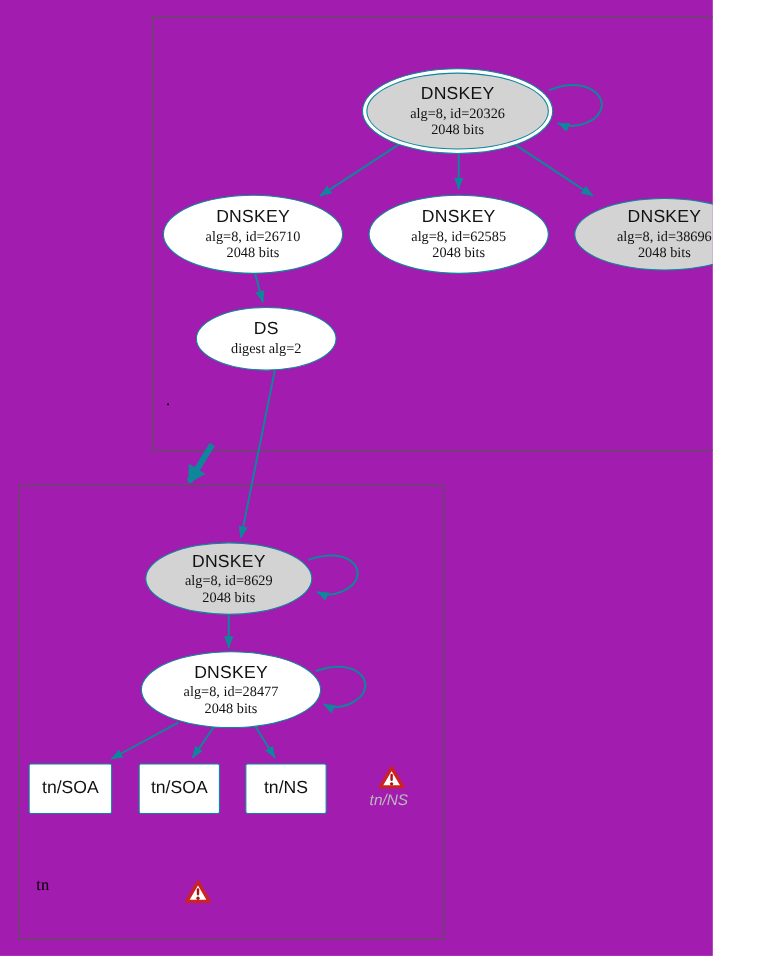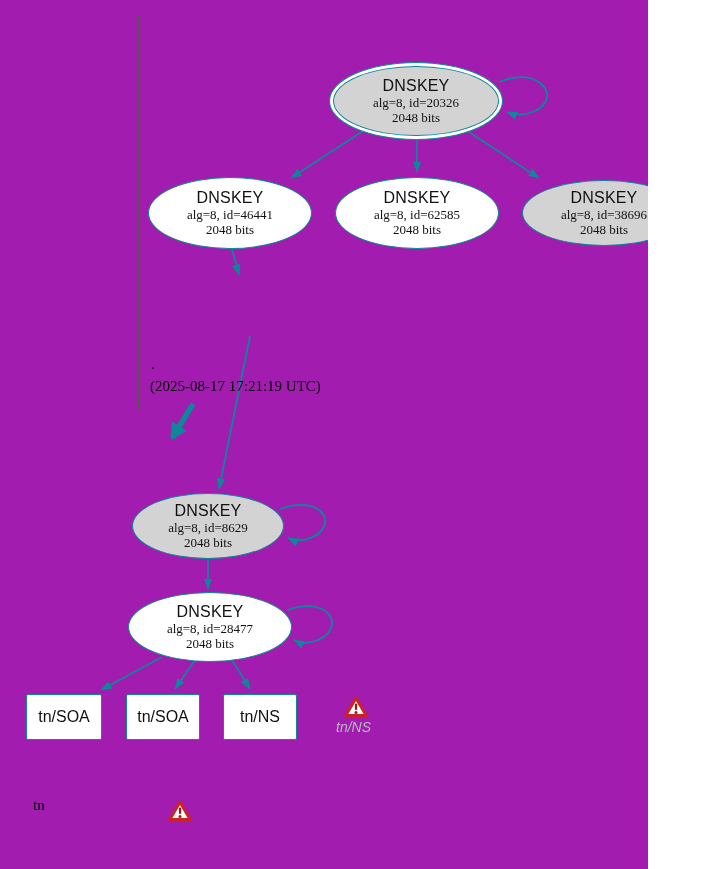--- a/index.html
+++ b/index.html
@@ -72,39 +72,42 @@
   <div class="node ellipse dbl" style="left:329px;top:62px;width:174px;height:78px;">
     <div class="ellipse-inner">
       <div class="node-title">DNSKEY</div>
       <div class="node-detail">alg=8, id=20326</div>
       <div class="node-detail">2048 bits</div>
     </div>
   </div>
 
   <div class="node ellipse" style="left:148px;top:177px;width:164px;height:72px;">
     <div class="node-title">DNSKEY</div>
-    <div class="node-detail">alg=8, id=46441</div>
+    <div class="node-detail">alg=8, id=26710</div>
     <div class="node-detail">2048 bits</div>
   </div>
 
   <div class="node ellipse" style="left:335px;top:177px;width:164px;height:72px;">
     <div class="node-title">DNSKEY</div>
     <div class="node-detail">alg=8, id=62585</div>
     <div class="node-detail">2048 bits</div>
   </div>
 
   <div class="node ellipse gray" style="left:522px;top:180px;width:164px;height:66px;">
     <div class="node-title">DNSKEY</div>
     <div class="node-detail">alg=8, id=38696</div>
     <div class="node-detail">2048 bits</div>
   </div>
 
+  <div class="node ellipse" style="left:178px;top:279px;width:128px;height:58px;">
+    <div class="node-title">DS</div>
+    <div class="node-detail">digest alg=2</div>
+  </div>
 
   <div class="zone-label" style="left:151px;top:356px;">.</div>
-  <div class="timestamp" style="left:150px;top:378px;">(2025-08-17 17:21:19 UTC)</div>
 
   <div class="node ellipse gray" style="left:132px;top:493px;width:152px;height:66px;">
     <div class="node-title">DNSKEY</div>
     <div class="node-detail">alg=8, id=8629</div>
     <div class="node-detail">2048 bits</div>
   </div>
 
   <div class="node ellipse" style="left:128px;top:592px;width:164px;height:70px;">
     <div class="node-title">DNSKEY</div>
     <div class="node-detail">alg=8, id=28477</div>

